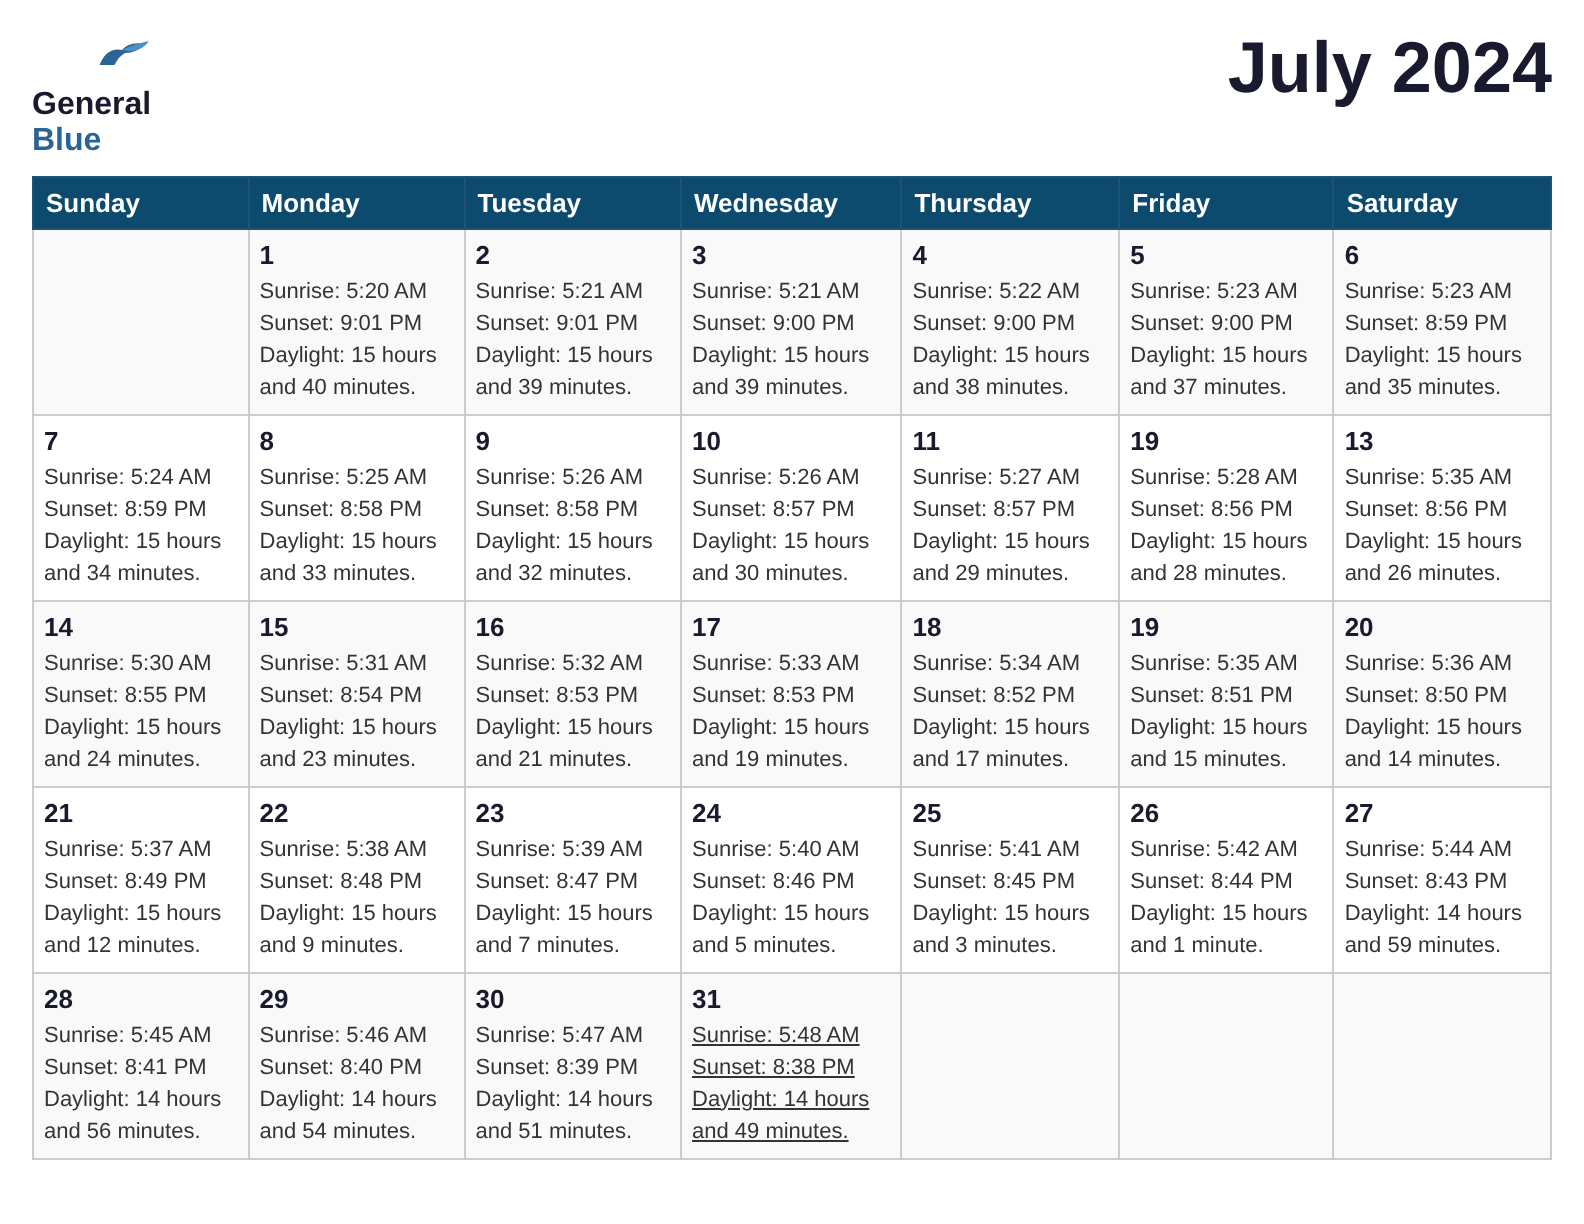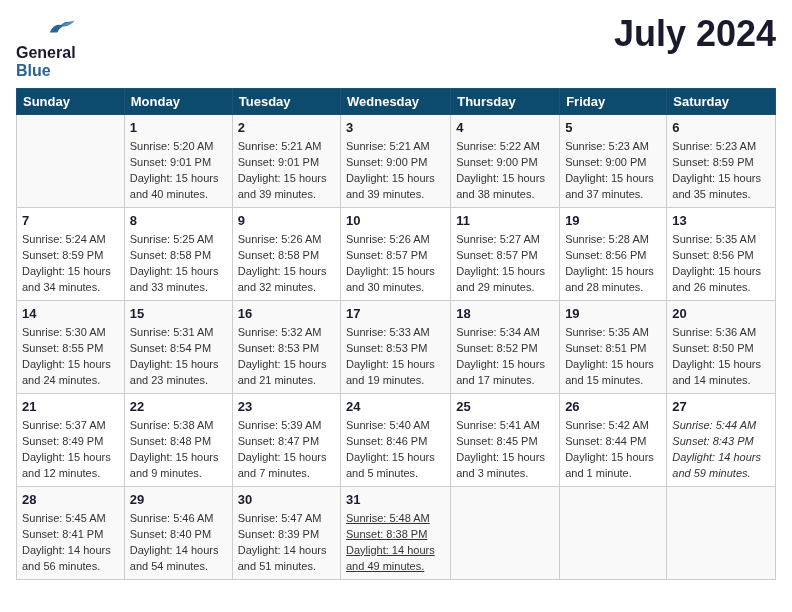--- a/index.html
+++ b/index.html
@@ -300,21 +300,21 @@
         </td>
         <td>
           <span class="day-num">26</span>
           <div class="day-info" style="white-space: pre-line;">Sunrise: 5:42 AM
 Sunset: 8:44 PM
 Daylight: 15 hours
 and 1 minute.</div>
         </td>
         <td>
           <span class="day-num">27</span>
-          <div class="day-info" style="white-space: pre-line; font-style: italic;">Sunrise: 5:44 AM
+          <div class="day-info" style="white-space: pre-line;">Sunrise: 5:44 AM
 Sunset: 8:43 PM
 Daylight: 14 hours
 and 59 minutes.</div>
         </td>
       </tr>
       <tr>
         <td>
           <span class="day-num">28</span>
           <div class="day-info" style="white-space: pre-line;">Sunrise: 5:45 AM
 Sunset: 8:41 PM

